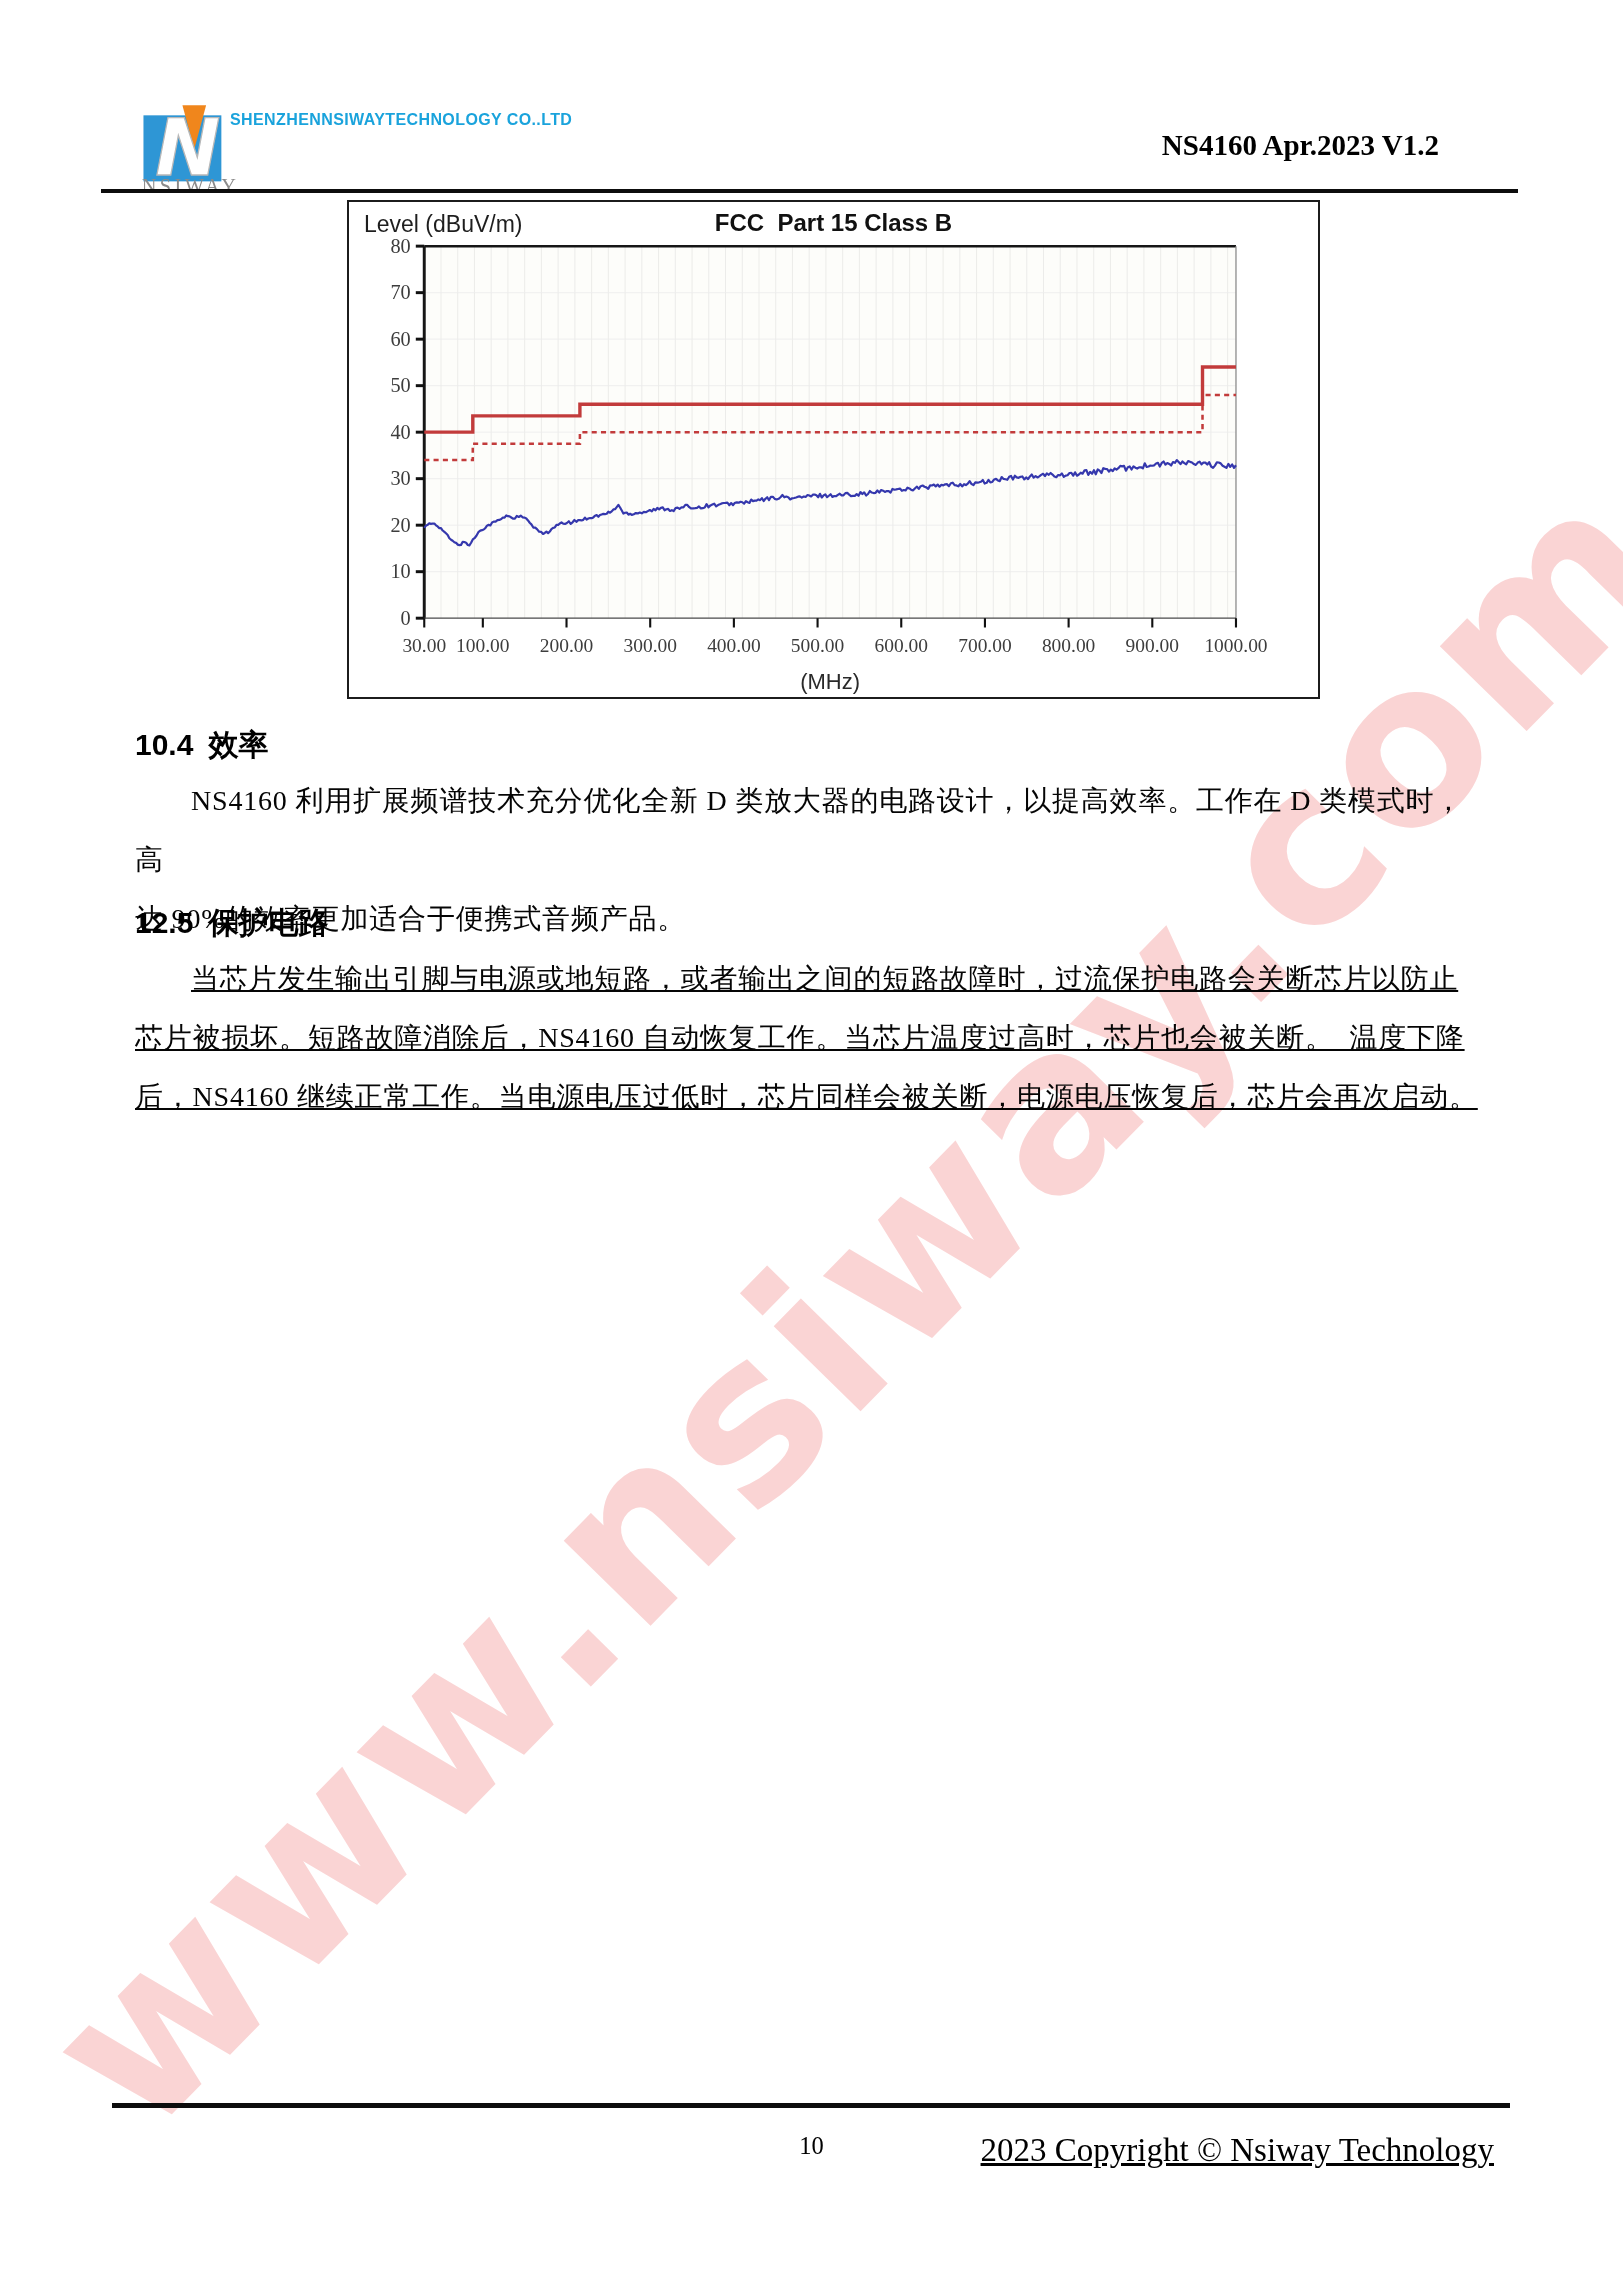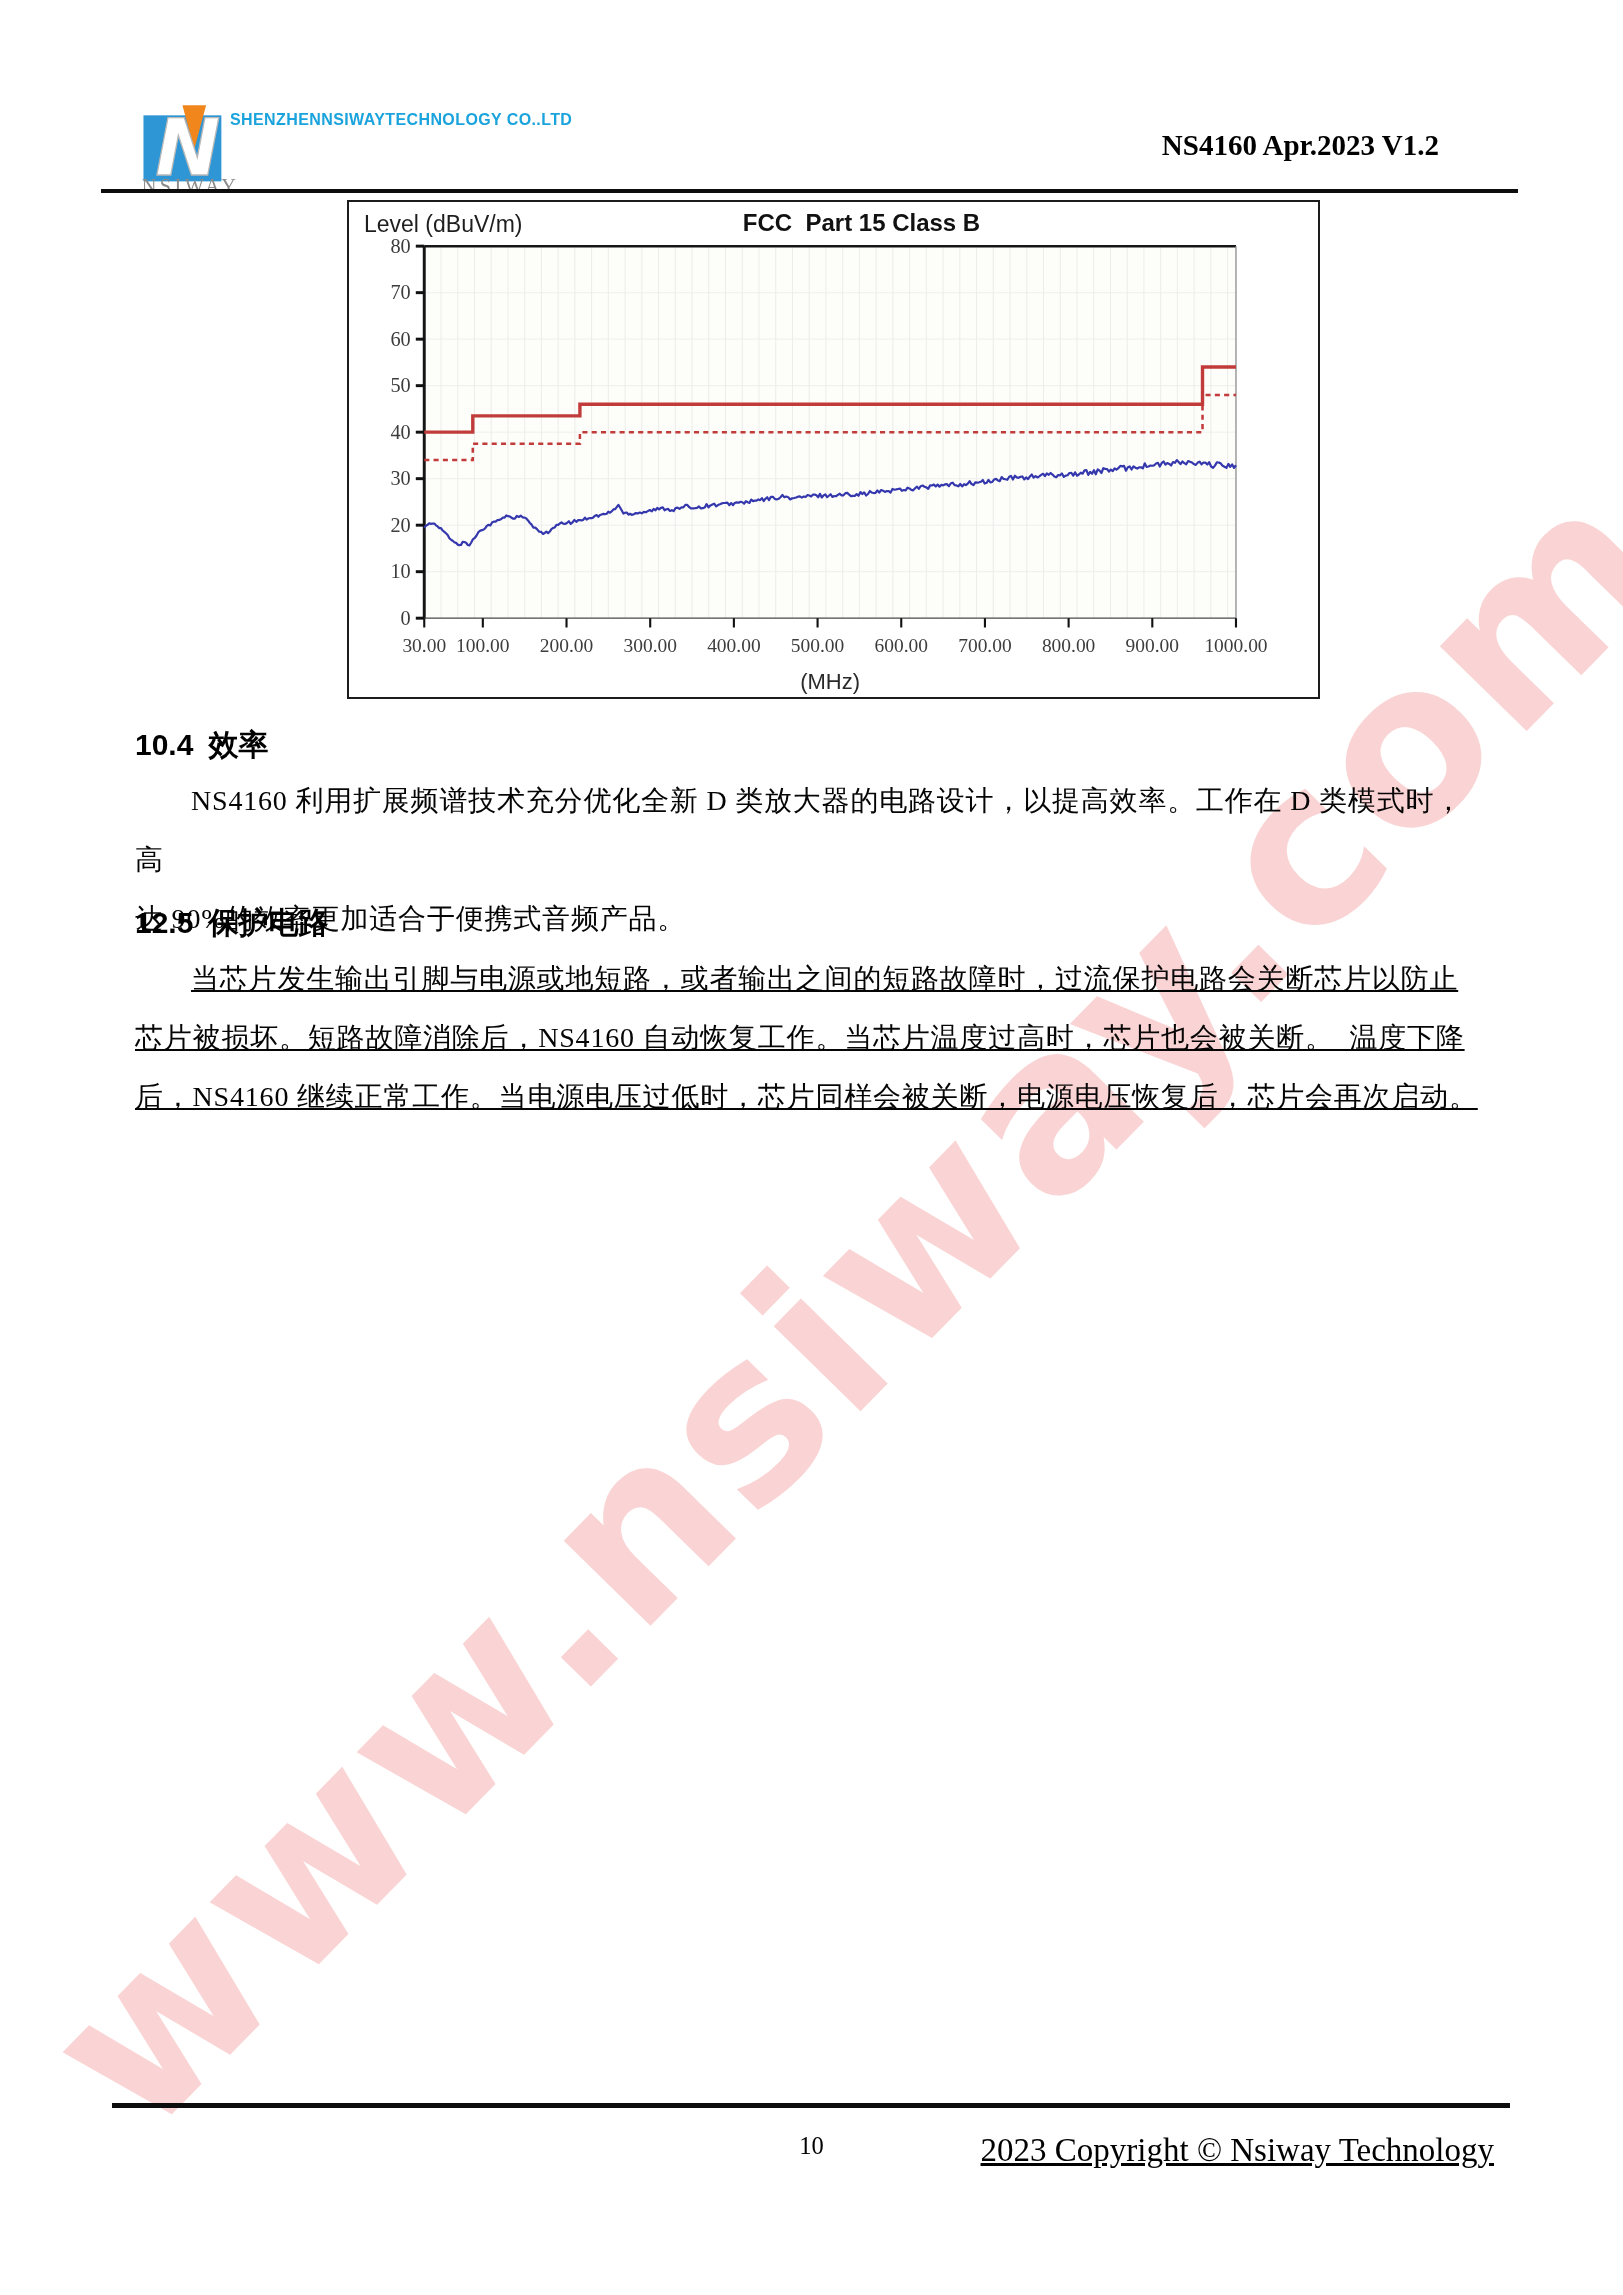--- a/index.html
+++ b/index.html
@@ -16,21 +16,21 @@
   .company-cn{font-size:32px;font-weight:bold;color:#1aa3dc;letter-spacing:0.8px;line-height:41px;}
   .company-en{font-size:16px;font-weight:bold;color:#1aa3dc;letter-spacing:0.4px;line-height:25px;}
   #doc-title{position:absolute;right:184px;top:129px;z-index:2;
              font-family:"Liberation Serif",serif;font-weight:bold;font-size:29px;color:#000;margin-left:31px;}
   #top-rule{position:absolute;left:101px;top:189px;width:1417px;height:4.2px;background:#0d0d0d;z-index:2;}
   
   #chart-box{position:absolute;left:347px;top:200px;width:969px;height:495px;z-index:2;
              background:#ffffff;border:2.5px solid #1c1c1c;}
   #chart-ylabel{position:absolute;left:15px;top:8.5px;font-size:23px;color:#1e1e1e;white-space:pre;}
   #chart-title{position:absolute;left:0;top:6.8px;width:100%;text-align:center;
-               font-size:24px;font-weight:bold;color:#111;white-space:pre;padding-left:28px;}
+               font-size:24px;font-weight:bold;color:#111;white-space:pre;}
   #chart-svg{position:absolute;left:0;top:0;width:969px;height:495px;}
   
   .section-heading{position:absolute;left:135px;z-index:2;font-size:30px;font-weight:bold;color:#000;
                    font-family:"Liberation Sans",sans-serif;}
   .section-heading .h-num{margin-right:15px;text-align:center;}
   .section-para{position:absolute;left:135px;width:1356px;z-index:2;
                 font-family:"Liberation Serif",serif;
                 font-size:28px;line-height:59px;color:#050505;letter-spacing:0.8px;
                 white-space:pre-wrap;text-indent:2em;}
   #heading-1{top:725px;}

